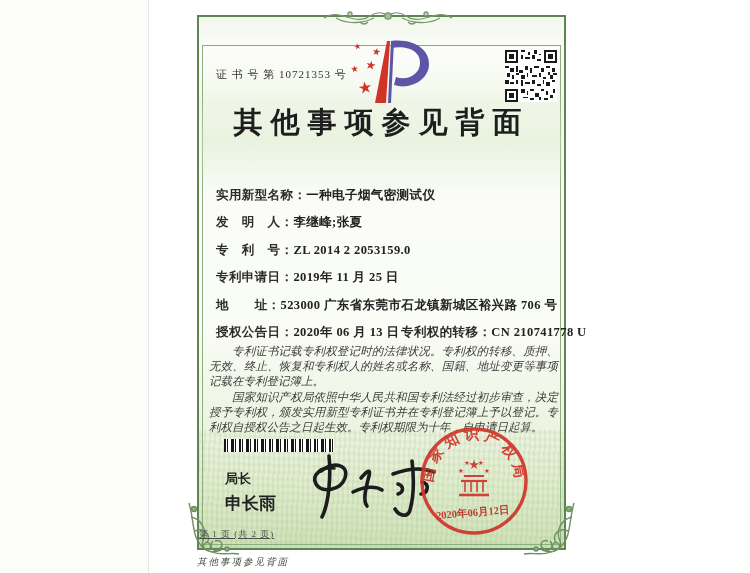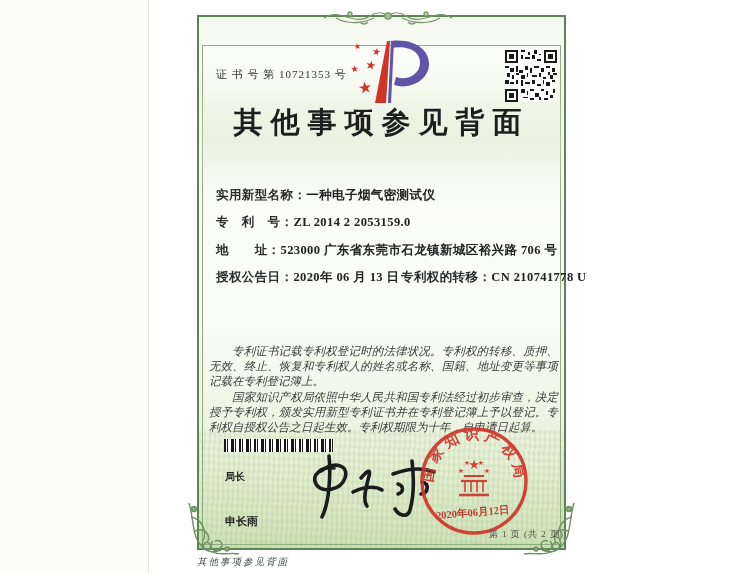--- a/index.html
+++ b/index.html
@@ -59,27 +59,27 @@
     font-size:11.5px;line-height:15.2px;color:#3d3d3d;
     font-style:italic;text-align:justify;
   }
   .paras p{margin:0;text-indent:2em;}
   .barcode{
     position:absolute;left:25px;top:422px;width:110px;height:13px;
     background:repeating-linear-gradient(90deg,
       #161616 0 2px,#fff 2px 3px,#161616 3px 4px,#fff 4px 7px,
       #161616 7px 10px,#fff 10px 11px,#161616 11px 12px,#fff 12px 15px);
   }
-  .role{position:absolute;left:26px;top:453px;font-size:10px;font-weight:700;color:#222;}
-  .rolename{position:absolute;left:26px;top:497px;font-size:11px;font-weight:700;color:#222;}
+  .role{position:absolute;left:26px;top:453px;font-size:13px;font-weight:700;color:#222;}
+  .rolename{position:absolute;left:26px;top:475px;font-size:17px;font-weight:700;color:#222;}
   .signature{position:absolute;left:92px;top:434px;}
   .seal{position:absolute;left:216px;top:406px;opacity:.93;}
   .pagenum{
-    position:absolute;left:0;width:100%;top:511px;text-align:right;
-    font-size:9px;color:#4c4c4c;letter-spacing:1px;
+    position:absolute;left:0;width:100%;top:511px;text-align:left;
+    font-size:9px;color:#4c4c4c;letter-spacing:1px;text-decoration:underline;
   }
   .backnote{
     position:absolute;left:197px;top:556px;width:369px;text-align:left;
     font-size:9.5px;color:#3f4a42;font-style:italic;letter-spacing:2px;
   }
 </style>
 </head>
 <body>
 
 <div class="paper"></div>
@@ -206,21 +206,27 @@
     </g>
   </svg>
 
   <div class="title">其他事项参见背面</div>
 
   <div class="fields">
     <div class="frow">
       <span class="lab">实用新型名称：</span><span class="val">一种电子烟气密测试仪</span>
     </div>
     <div class="frow">
+      <span class="lab">发　明　人：</span><span class="val">李继峰;张夏</span>
+    </div>
+    <div class="frow">
       <span class="lab">专　利　号：</span><span class="val">ZL 2014 2 2053159.0</span>
+    </div>
+    <div class="frow">
+      <span class="lab">专利申请日：</span><span class="val">2019年 11 月 25 日</span>
     </div>
     <div class="frow">
       <span class="lab">地　　址：</span><span class="val">523000 广东省东莞市石龙镇新城区裕兴路 706 号</span>
     </div>
     <div class="frow">
       <span class="lab">授权公告日：</span><span class="val">2020年 06 月 13 日</span>
       <span class="pair2">
         <span class="lab">专利权的转移：</span><span class="val">CN 210741778 U</span>
       </span>
     </div>

